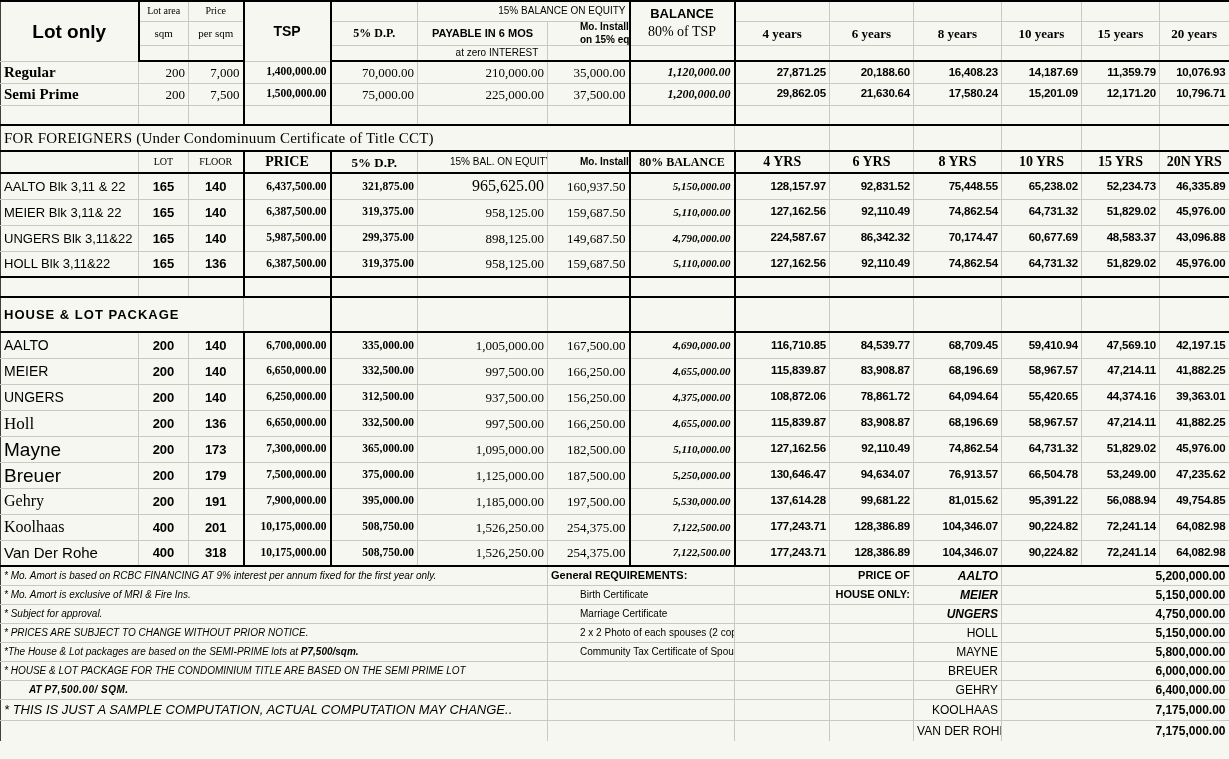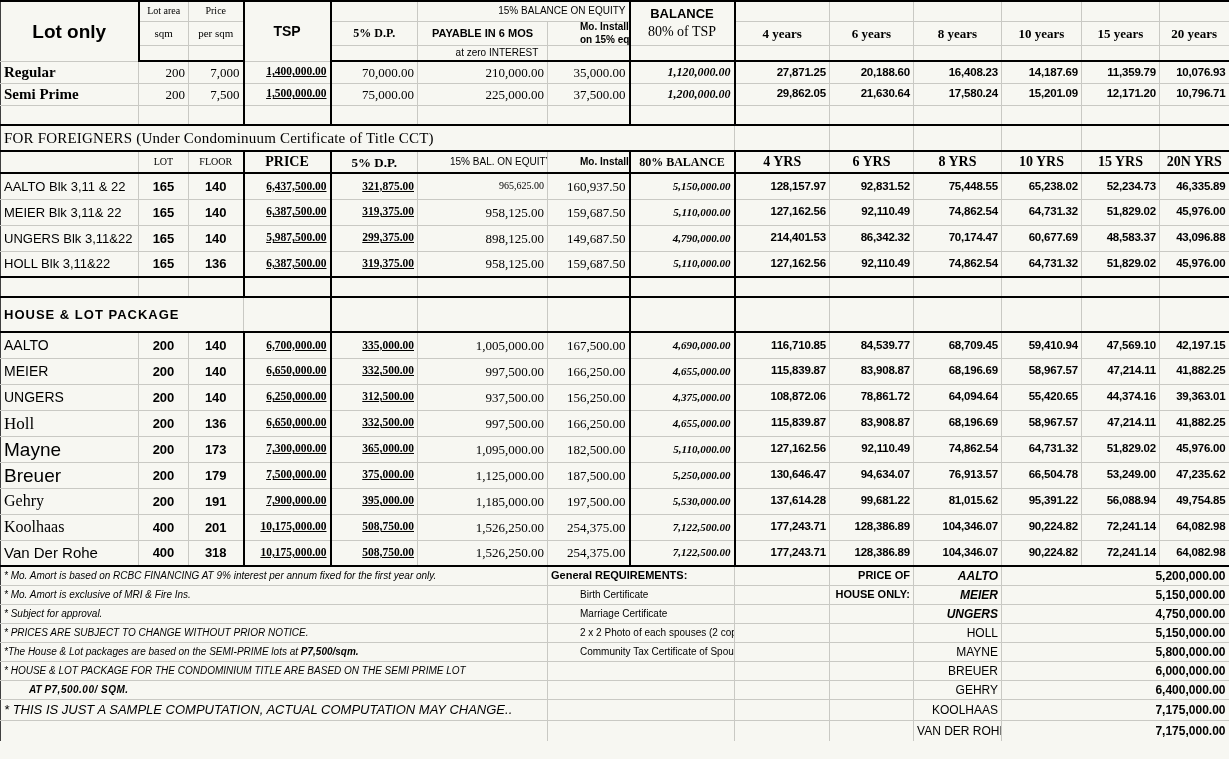--- a/index.html
+++ b/index.html
@@ -38,21 +38,21 @@
   .serif{font-family:"Liberation Serif", serif;}
   .f10{font-size:10px;padding-left:32px;}
   .f11{font-size:11px;}
   .f12{font-size:12px;}
   .f13{font-size:13px;}
   .f14{font-size:14px;}
   .f15{font-size:15px;}
   .f19{font-size:19px;}
 
   .num{font-size:11.5px;font-weight:bold;font-family:"Liberation Sans",sans-serif;letter-spacing:-0.2px;}
-  .numser{font-family:"Liberation Serif",serif;font-weight:bold;font-size:11.5px;text-decoration:underline;}
+  .numser{font-family:"Liberation Serif",serif;font-weight:bold;font-size:11.5px;}
   .numsi{font-family:"Liberation Serif",serif;font-weight:bold;font-style:italic;font-size:11px;}
 
   .hdr-serif{font-family:"Liberation Serif",serif;font-weight:bold;}
   .hdr-small{font-family:"Liberation Serif",serif;font-size:10px;}
 
   .secttl{font-family:"Liberation Serif",serif;font-size:15px;letter-spacing:.2px;}
   .hlptitle{font-weight:bold;font-size:13px;letter-spacing:1px;font-family:"Liberation Sans",sans-serif;}
 
   .note{font-style:italic;font-size:10px;font-family:"Liberation Sans",sans-serif;}
   .noteb{font-style:italic;font-size:10px;font-weight:bold;}
@@ -232,21 +232,21 @@
       <td class="c tB hdr-serif f14">15 YRS</td>
       <td class="c tB tR nb hdr-serif f14">20N YRS</td>
     </tr>
 
     <tr style="height:26px">
       <td class="l tL f13" style="font-family:'Liberation Sans',sans-serif;">AALTO Blk 3,11 &amp; 22</td>
       <td class="c b f13">165</td>
       <td class="c tR b f13">140</td>
       <td class="r tR numser">6,437,500.00</td>
       <td class="r numser">321,875.00</td>
-      <td class="r serif" style="font-size:10px">965,625.00</td>
+      <td class="r serif" style="font-size:16px">965,625.00</td>
       <td class="r tR serif" style="font-size:13px">160,937.50</td>
       <td class="r tR numsi f10">5,150,000.00</td>
       <td class="r num">128,157.97</td>
       <td class="r num">92,831.52</td>
       <td class="r num">75,448.55</td>
       <td class="r num">65,238.02</td>
       <td class="r num">52,234.73</td>
       <td class="r num tR nb">46,335.89</td>
     </tr>
     <tr style="height:26px">
@@ -267,21 +267,21 @@
     </tr>
     <tr style="height:26px">
       <td class="l tL f13" style="font-family:'Liberation Sans',sans-serif;">UNGERS Blk 3,11&amp;22</td>
       <td class="c b f13">165</td>
       <td class="c tR b f13">140</td>
       <td class="r tR numser">5,987,500.00</td>
       <td class="r numser">299,375.00</td>
       <td class="r serif" style="font-size:13px">898,125.00</td>
       <td class="r tR serif" style="font-size:13px">149,687.50</td>
       <td class="r tR numsi f10">4,790,000.00</td>
-      <td class="r num">214,401.53</td>
+      <td class="r num">224,587.67</td>
       <td class="r num">86,342.32</td>
       <td class="r num">70,174.47</td>
       <td class="r num">60,677.69</td>
       <td class="r num">48,583.37</td>
       <td class="r num tR nb">43,096.88</td>
     </tr>
     <tr style="height:26px">
       <td class="l tL tB f13" style="font-family:'Liberation Sans',sans-serif;">HOLL Blk 3,11&amp;22</td>
       <td class="c tB b f13">165</td>
       <td class="c tB tR b f13">136</td>

